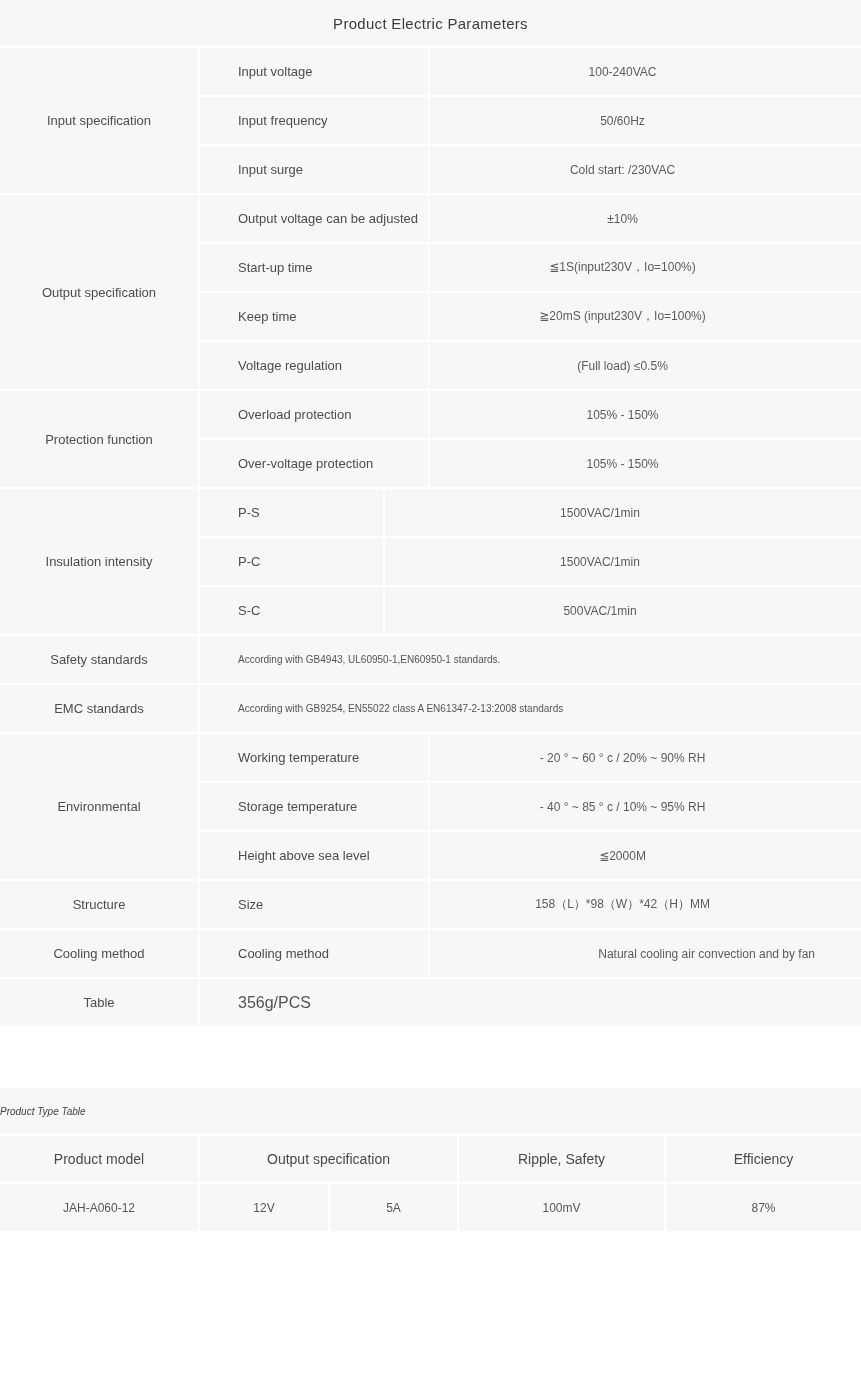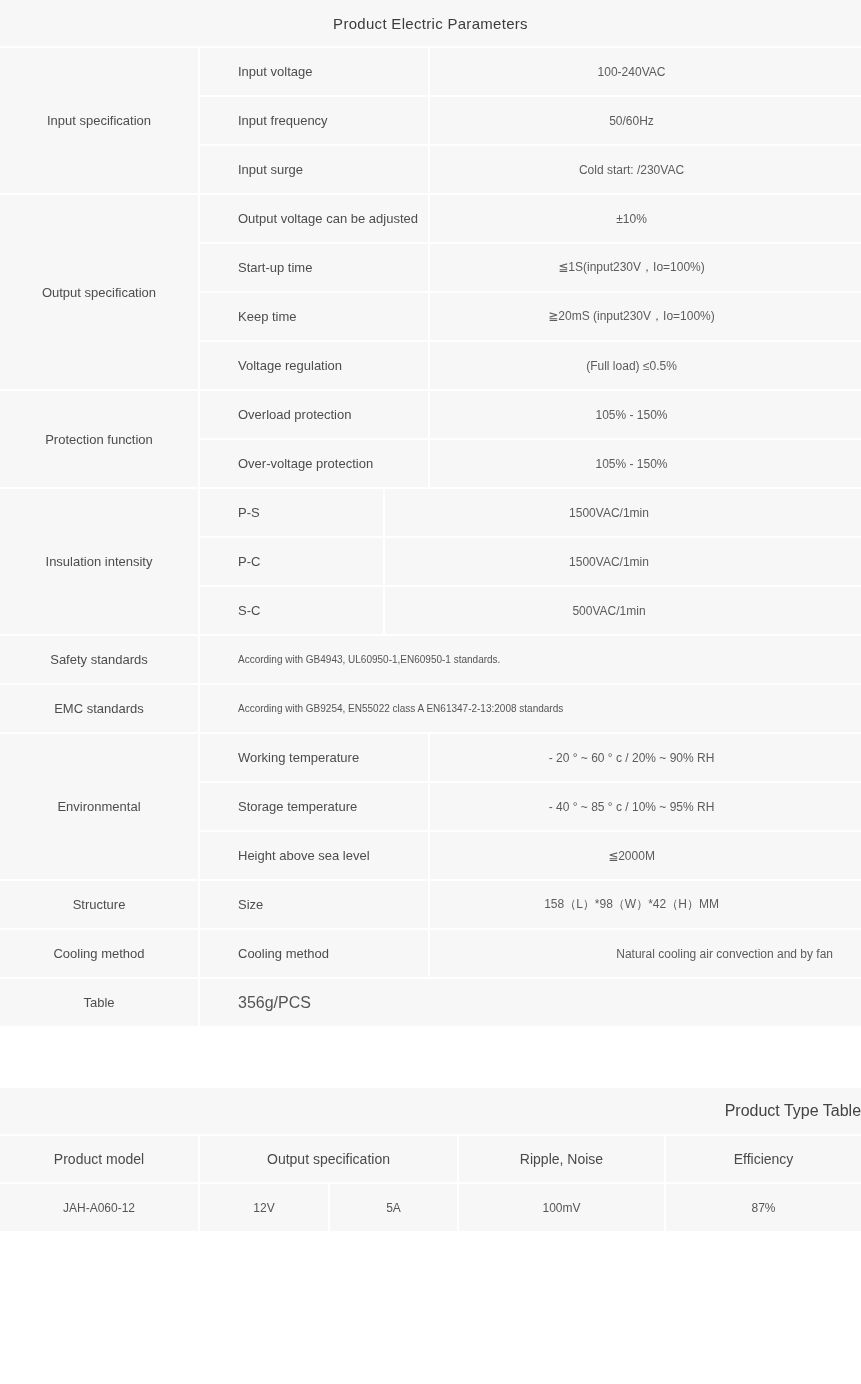--- a/index.html
+++ b/index.html
@@ -47,41 +47,42 @@
   .param {
     font-size: 13px;
     color: #4d4d4d;
     padding-left: 38px;
     text-align: left;
   }
   .value {
     font-size: 12px;
     color: #5c5c5c;
     text-align: center;
-    padding-right: 28px;
+    padding-right: 46px;
   }
   .value.right {
     text-align: right;
   }
   .wide {
     font-size: 10px;
     color: #555555;
     padding-left: 38px;
     text-align: left;
   }
   .wide.small { font-size: 16px; }
 
   .table-gap { height: 60px; background: #ffffff; }
 
   
   .t2-title {
     height: 48px;
-    text-align: right;
-    font-size: 16px;
+    text-align: left;
+    font-size: 10px;
     color: #434343;
+    font-style: italic;
   }
   .t2-head {
     height: 48px;
     text-align: center;
     font-size: 14px;
     color: #4a4a4a;
   }
   .t2-cell {
     text-align: center;
     font-size: 12px;
@@ -217,21 +218,21 @@
     </colgroup>
 
     <tbody>
         <tr>
       <td class="t2-title" colspan="5">Product Type Table</td>
     </tr>
 
     <tr>
       <td class="t2-head">Product model</td>
       <td class="t2-head" colspan="2">Output specification</td>
-      <td class="t2-head">Ripple, Noise</td>
+      <td class="t2-head">Ripple, Safety</td>
       <td class="t2-head">Efficiency</td>
     </tr>
 
     <tr>
       <td class="t2-cell">JAH-A060-12</td>
       <td class="t2-cell">12V</td>
       <td class="t2-cell">5A</td>
       <td class="t2-cell">100mV</td>
       <td class="t2-cell">87%</td>
     </tr>

